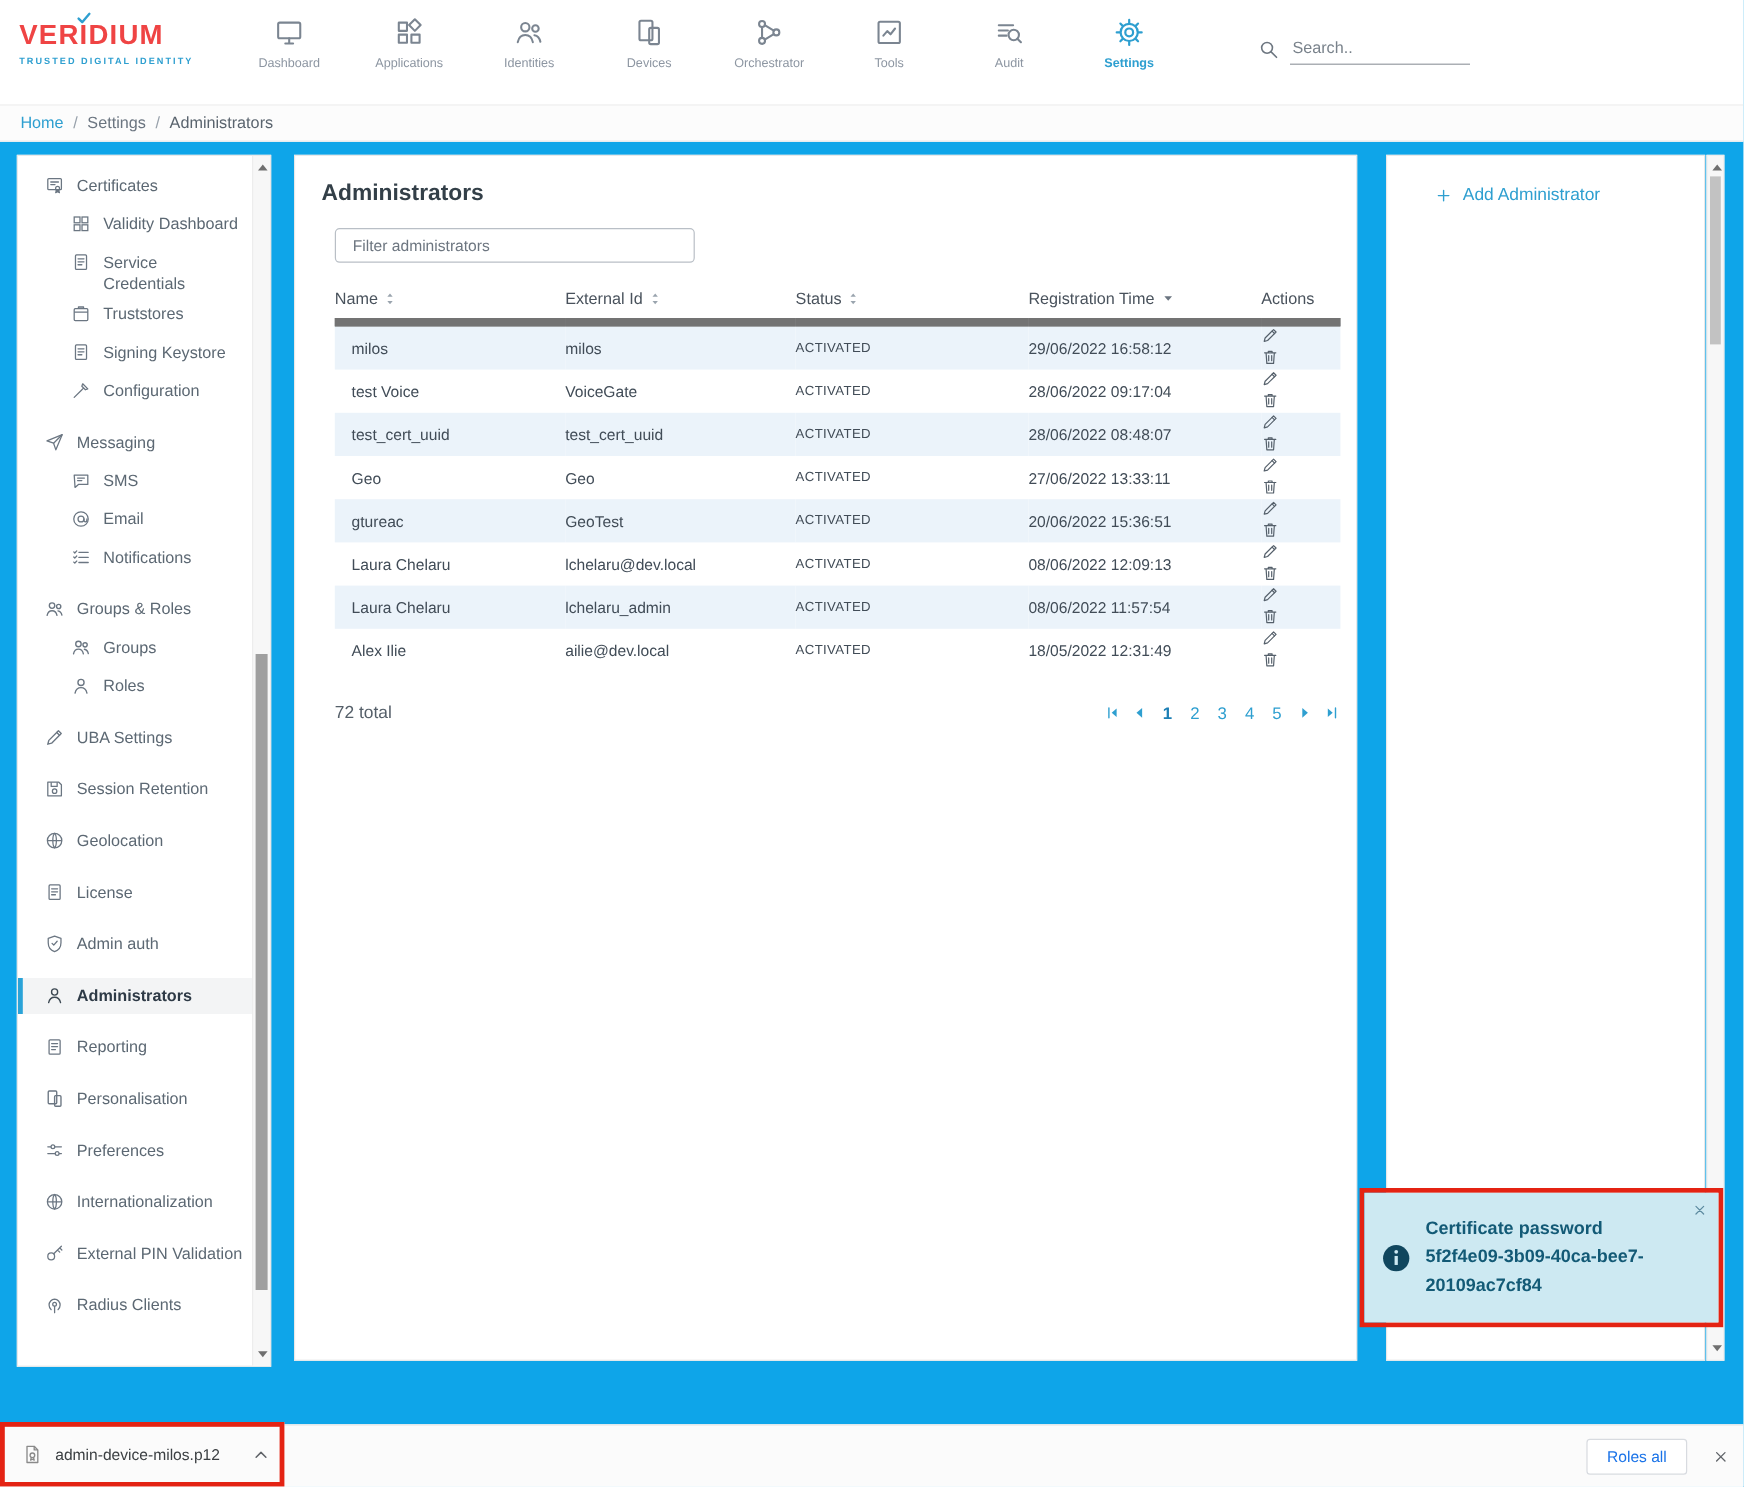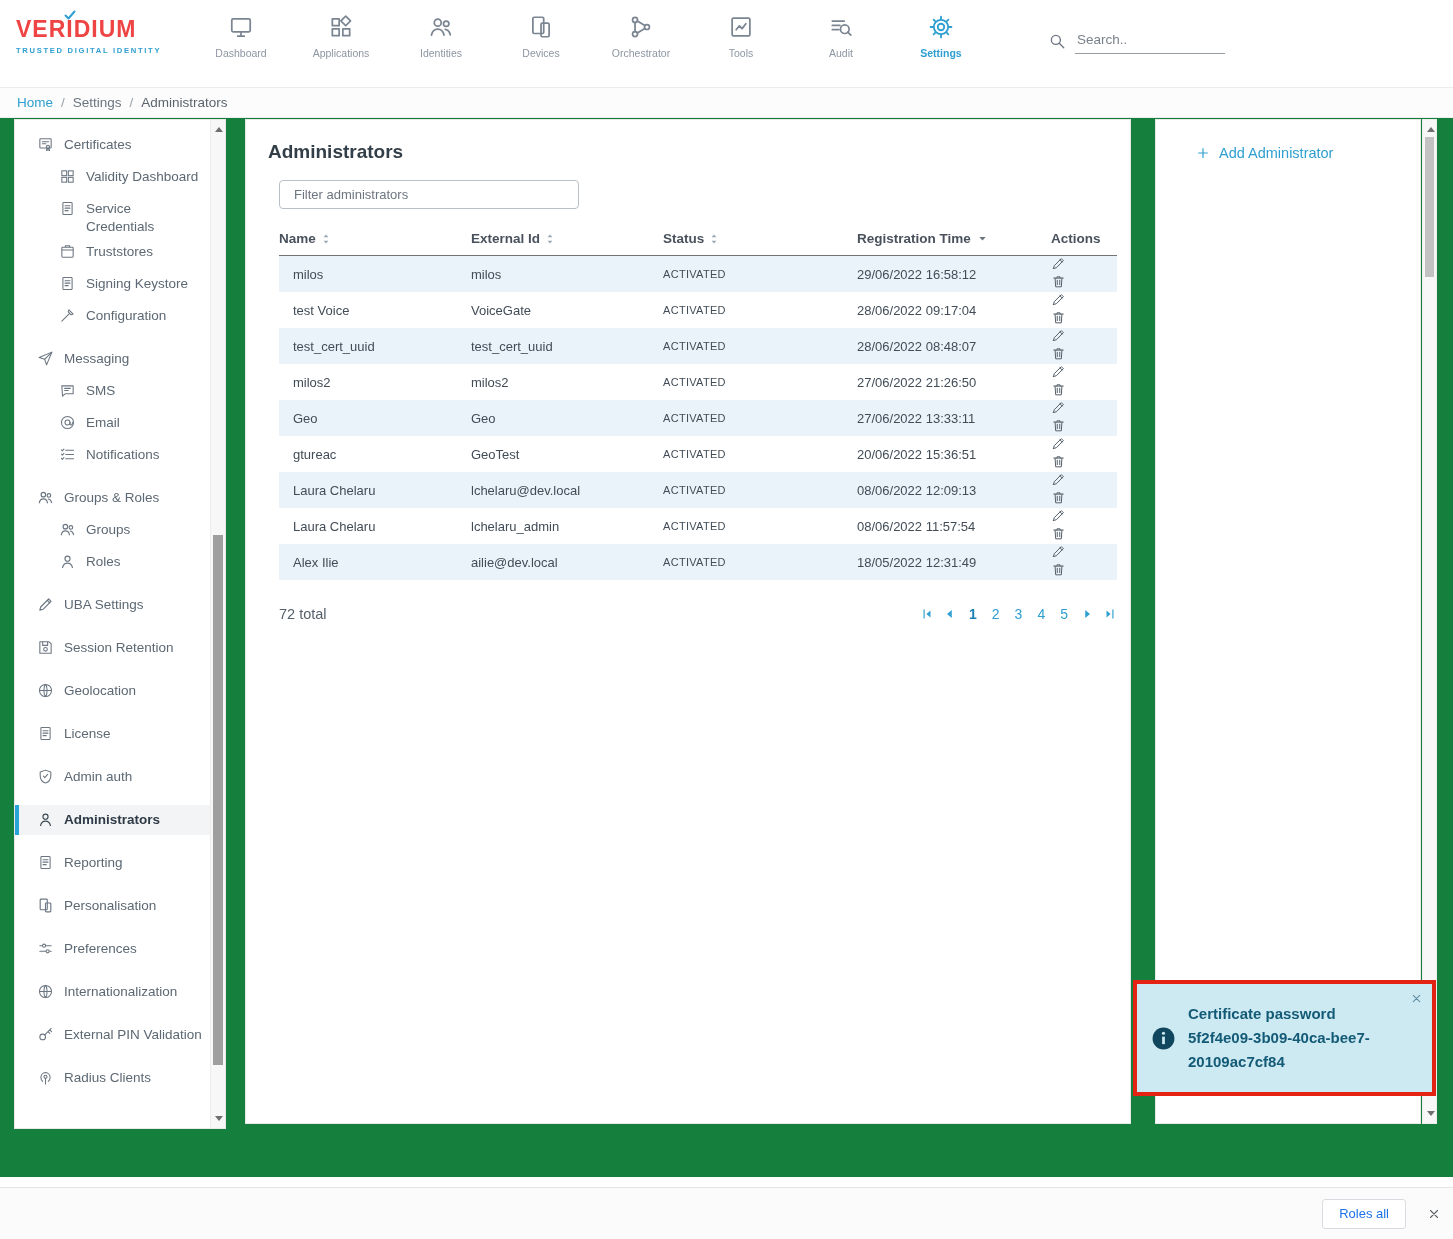--- a/index.html
+++ b/index.html
@@ -26,21 +26,21 @@
   .top-right .nav-item { width: 94px; }
 
   
   .crumbbar { position: absolute; top: 88px; left: 0; right: 0; height: 30px; background: #fcfcfc; border-bottom: 1px solid #ececec; display: flex; align-items: center; gap: 8px; padding-left: 17px; font-size: 13.5px; z-index: 4; }
   .crumb-home { color: #2e9fd0; cursor: pointer; text-decoration: none; }
   .crumb-sep { color: #98a1ab; }
   .crumb-mid { color: #6b7580; cursor: pointer; }
   .crumb-cur { color: #5a646e; }
 
   
-  .content { position: absolute; top: 108px; left: 0; right: 0; height: 1069px; background: #15803d; }
+  .content { position: absolute; top: 118px; left: 0; right: 0; height: 1069px; background: #0ea5e9; }
   .card { position: absolute; background: #fff; border: 1px solid #e8e8e8; }
 
   
   .sidebar { left: 14px; top: 11px; width: 212px; height: 1010px; }
   .sb-list { position: absolute; top: 0; left: 0; right: 15px; bottom: 0; overflow: hidden; padding-top: 8px; }
   .sb-item { display: flex; align-items: flex-start; gap: 10px; min-height: 30px; padding: 6px 8px 0 22px; font-size: 13.5px; color: #5c6873; cursor: pointer; line-height: 1.3; margin-top: 2px; }
   .sb-item .ic-side { width: 17px; height: 17px; flex: 0 0 17px; color: #6b7682; }
   .sb-item.sub { padding-left: 44px; }
   .sb-item.gap { margin-top: 13px; }
   .sb-item.active { background: #f3f4f5; border-left: 4px solid #2aa3d8; padding-left: 18px; font-weight: 700; color: #2e3a46; }
@@ -53,21 +53,21 @@
   .tri-down { width: 0; height: 0; border-left: 4px solid transparent; border-right: 4px solid transparent; border-top: 5px solid #6f6f6f; }
   .sb-thumb { position: absolute; left: 2px; right: 2px; top: 415px; height: 530px; background: #9f9f9f; cursor: grab; }
   .rp-thumb { position: absolute; left: 2px; right: 2px; top: 17px; height: 140px; background: #c2c2c2; cursor: grab; }
 
   
   .main-card { left: 245px; top: 11px; width: 886px; height: 1005px; }
   .main-title { margin: 21px 0 0 22px; font-size: 19px; font-weight: 700; color: #333f48; }
   .filter-input { display: block; margin: 17px 0 0 33px; width: 300px; height: 29px; border: 1px solid #b9bfc6; border-radius: 4px; padding: 0 14px; font-size: 13px; color: #333; outline: none; }
   .filter-input::placeholder { color: #6d7680; }
   .admin-table { margin: 10px 0 0 33px; width: 838px; border-collapse: collapse; table-layout: fixed; }
-  .admin-table th { text-align: left; font-weight: 700; color: #49525c; font-size: 13.5px; padding: 12px 0 9px; border-bottom: 1px solid #737373; cursor: pointer; }
+  .admin-table th { text-align: left; font-weight: 400; color: #49525c; font-size: 13.5px; padding: 12px 0 9px; border-bottom: 7px solid #737373; cursor: pointer; }
   .th-wrap { display: inline-flex; align-items: center; gap: 6px; }
   .ic-sort { width: 8px; height: 12px; color: #9aa4ae; }
   .ic-caret { width: 11px; height: 11px; color: #6b7580; }
   .admin-table td { height: 31px; font-size: 13px; color: #414c57; vertical-align: middle; }
   .admin-table td.first { padding-left: 14px; }
   .admin-table tbody tr:nth-child(odd) { background: #ebf3fa; }
   .admin-table td.status { font-size: 11px; letter-spacing: .3px; }
   .admin-table td.actions { }
   .ic-act { width: 15px; height: 15px; color: #55606b; cursor: pointer; margin-right: 20px; }
   .table-footer { display: flex; justify-content: space-between; align-items: center; margin: 25px 15px 0 33px; width: 838px; }
@@ -603,31 +603,20 @@
             <td>test_cert_uuid</td>
             <td class="status">ACTIVATED</td>
             <td>28/06/2022 08:48:07</td>
             <td class="actions"><svg class="ic-act">
                   <use href="#i-pencil"></use>
                 </svg><svg class="ic-act">
                   <use href="#i-trash"></use>
                 </svg></td>
           </tr>
           <tr>
-            <td class="first">milos2</td>
-            <td>milos2</td>
-            <td class="status">ACTIVATED</td>
-            <td>27/06/2022 21:26:50</td>
-            <td class="actions"><svg class="ic-act">
-                  <use href="#i-pencil"></use>
-                </svg><svg class="ic-act">
-                  <use href="#i-trash"></use>
-                </svg></td>
-          </tr>
-          <tr>
             <td class="first">Geo</td>
             <td>Geo</td>
             <td class="status">ACTIVATED</td>
             <td>27/06/2022 13:33:11</td>
             <td class="actions"><svg class="ic-act">
                   <use href="#i-pencil"></use>
                 </svg><svg class="ic-act">
                   <use href="#i-trash"></use>
                 </svg></td>
           </tr>
@@ -731,20 +720,31 @@
           <div>5f2f4e09-3b09-40ca-bee7-20109ac7cf84</div>
         </div>
         <svg class="toast-close">
             <use href="#i-close"></use>
           </svg>
       </div>
     </div>
   </div>
 
   <footer class="download-bar">
+    <div class="download-annotation">
+      <div class="download-chip">
+        <svg class="ic-file">
+            <use href="#i-filecert"></use>
+          </svg>
+        <span class="download-name">admin-device-milos.p12</span>
+        <svg class="ic-chev">
+            <use href="#i-chevup"></use>
+          </svg>
+      </div>
+    </div>
     <div class="download-right">
       <button class="show-all-btn">Roles all</button>
       <svg class="ic-close">
           <use href="#i-close"></use>
         </svg>
     </div>
   </footer>
 
 </div>
 

